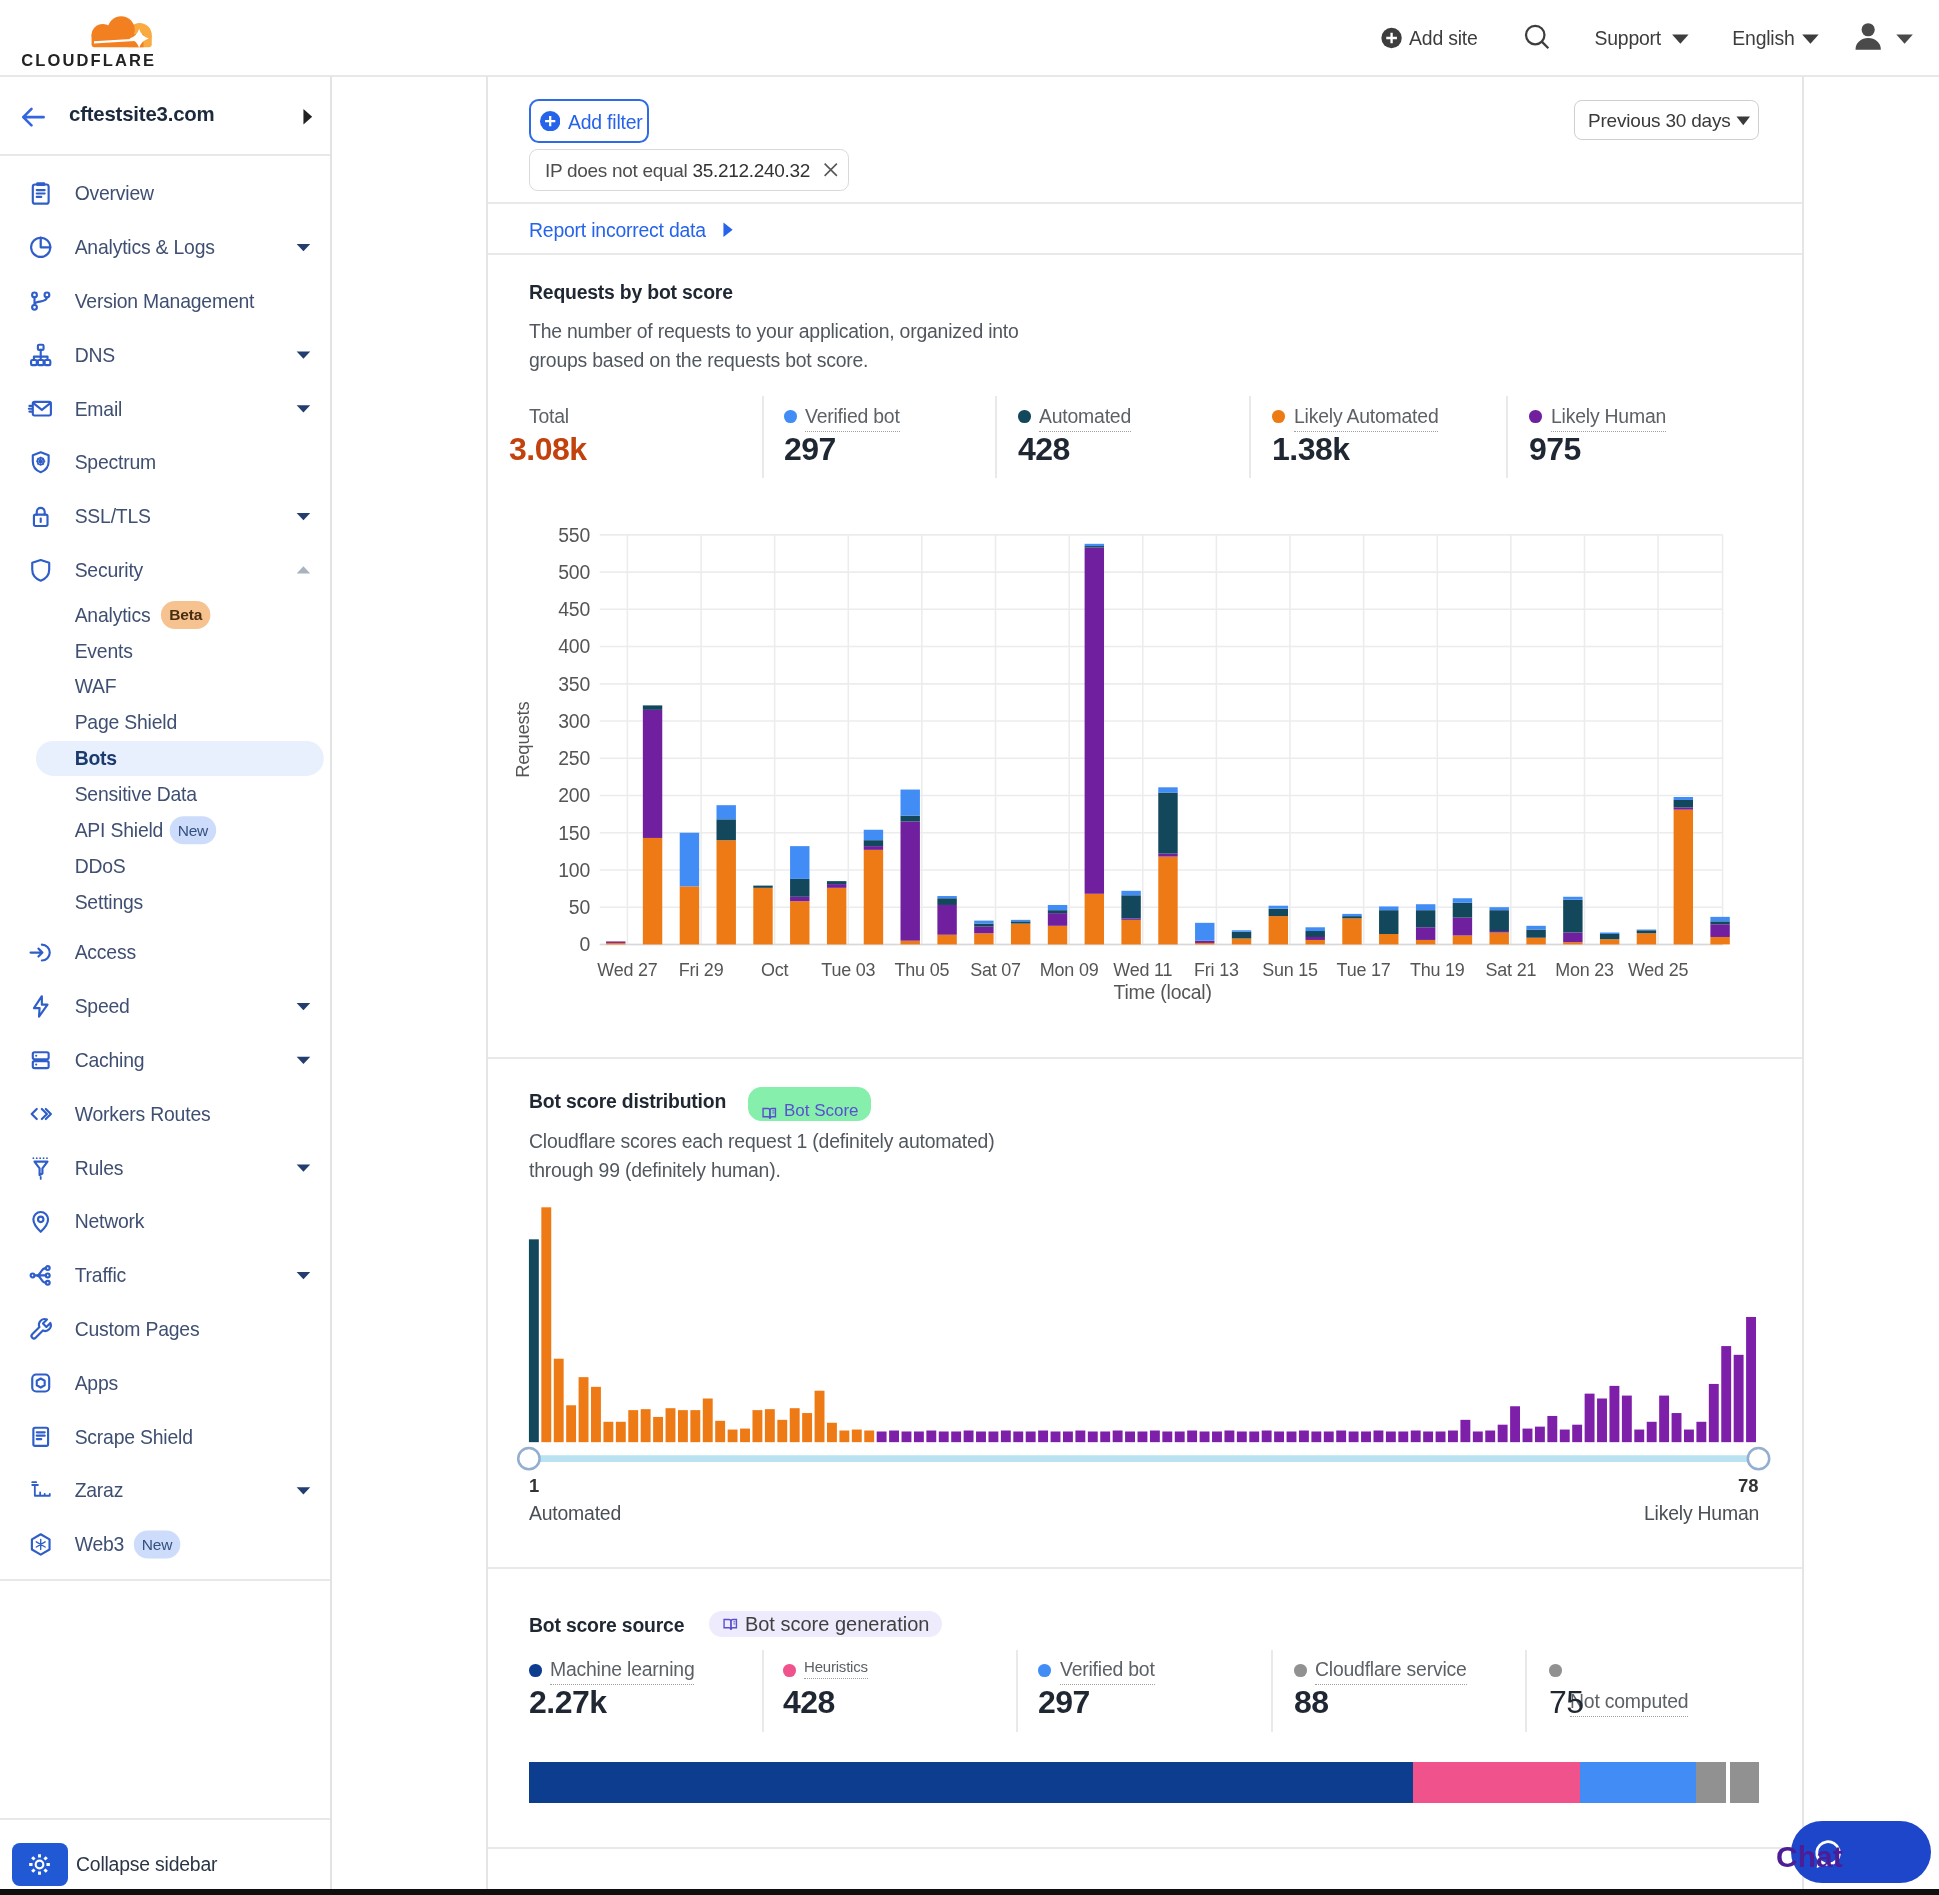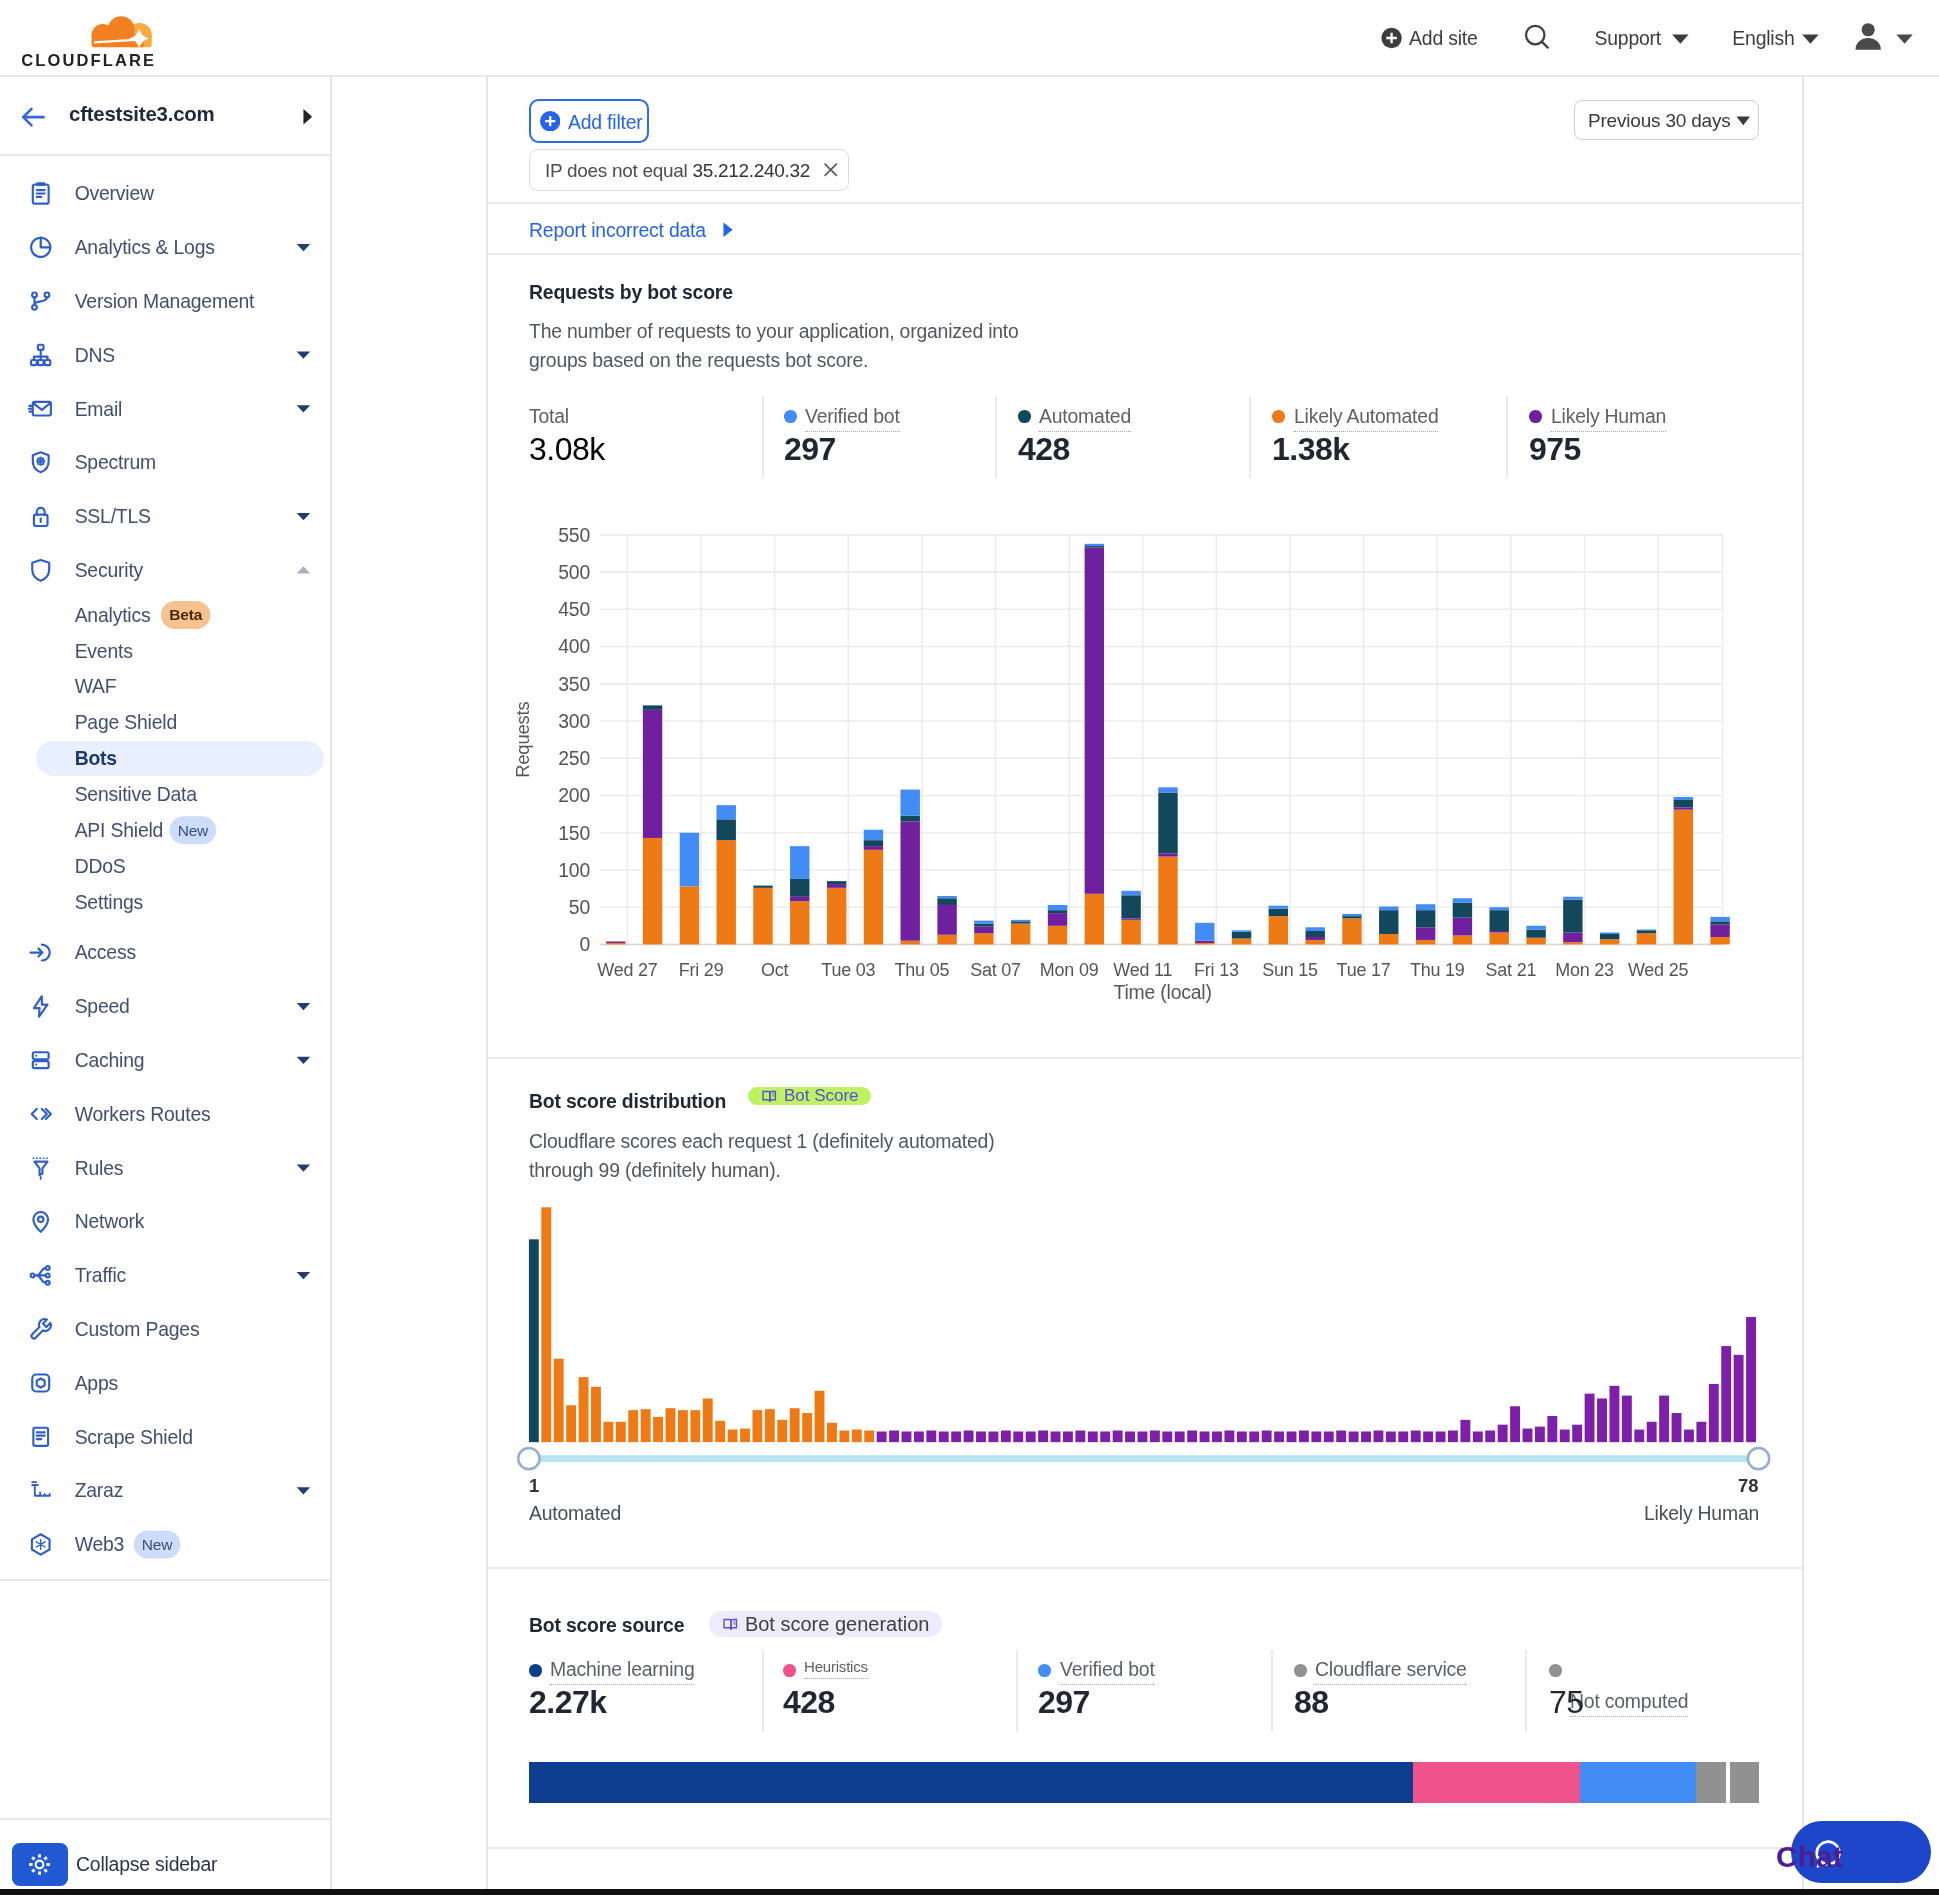--- a/index.html
+++ b/index.html
@@ -207,21 +207,21 @@
 <svg class="abs" style="left:722px;top:221px" width="12.6" height="17.5" viewBox="0 0 13 18">
     <path d="M1.5 1.5l9.5 7.5-9.5 7.5z" fill="#2563eb"></path>
   </svg>
 <div class="abs" style="left:529px;top:281px;font-size:19.4px;font-weight:bold;color:#1f2733">Requests by bot score</div>
 <div class="abs" style="left:529px;top:317px;font-size:19.4px;line-height:29px;color:#51575e">The number of requests to your application, organized into<br>groups based on the requests bot score.</div>
 <div class="abs" style="left:762px;top:396px;width:1.9px;height:82px;background:#e9e9e9"></div>
 <div class="abs" style="left:995px;top:396px;width:1.9px;height:82px;background:#e9e9e9"></div>
 <div class="abs" style="left:1249px;top:396px;width:1.9px;height:82px;background:#e9e9e9"></div>
 <div class="abs" style="left:1506px;top:396px;width:1.9px;height:82px;background:#e9e9e9"></div>
 <div class="abs" style="left:529px;top:405px;font-size:19.4px;color:#5c6166">Total</div>
-<div class="abs" style="left:529px;top:431px;font-size:32px;font-weight:normal;color:#000000;letter-spacing:-0.5px">3.08k</div>
+<div class="abs" style="left:509px;top:431px;font-size:32px;font-weight:bold;color:#c2410c;letter-spacing:-0.5px">3.08k</div>
 <div class="abs" style="left:784px;top:410px;width:12.6px;height:12.6px;border-radius:50%;background:#418df5"></div>
 <div class="abs" style="left:805px;top:405px;font-size:19.4px;color:#5c6166;border-bottom:1.9px dotted #a0a0a0;padding-bottom:2.9px;">Verified bot</div>
 <div class="abs" style="left:784px;top:431px;font-size:32px;font-weight:bold;color:#1f2733;letter-spacing:-0.5px">297</div>
 <div class="abs" style="left:1018px;top:410px;width:12.6px;height:12.6px;border-radius:50%;background:#13475c"></div>
 <div class="abs" style="left:1039px;top:405px;font-size:19.4px;color:#5c6166;border-bottom:1.9px dotted #a0a0a0;padding-bottom:2.9px;">Automated</div>
 <div class="abs" style="left:1018px;top:431px;font-size:32px;font-weight:bold;color:#1f2733;letter-spacing:-0.5px">428</div>
 <div class="abs" style="left:1272px;top:410px;width:12.6px;height:12.6px;border-radius:50%;background:#ee7a15"></div>
 <div class="abs" style="left:1294px;top:405px;font-size:19.4px;color:#5c6166;border-bottom:1.9px dotted #a0a0a0;padding-bottom:2.9px;">Likely Automated</div>
 <div class="abs" style="left:1272px;top:431px;font-size:32px;font-weight:bold;color:#1f2733;letter-spacing:-0.5px">1.38k</div>
 <div class="abs" style="left:1529px;top:410px;width:12.6px;height:12.6px;border-radius:50%;background:#70209f"></div>
@@ -387,21 +387,21 @@
     <rect x="1724.5" y="824.15" width="20.0" height="7.67" fill="#13475c"></rect>
     <rect x="1724.5" y="821.08" width="20.0" height="3.07" fill="#418df5"></rect>
     <rect x="1762.4" y="965.33" width="20.0" height="7.67" fill="#ee7a15"></rect>
     <rect x="1762.4" y="952.28" width="20.0" height="13.04" fill="#70209f"></rect>
     <rect x="1762.4" y="949.21" width="20.0" height="3.07" fill="#13475c"></rect>
     <rect x="1762.4" y="944.61" width="20.0" height="4.60" fill="#418df5"></rect>
     <text x="1198" y="1029" font-size="20" fill="#555" text-anchor="middle">Time (local)</text>
     <text x="545" y="762" font-size="19" fill="#555" text-anchor="middle" transform="rotate(-90 545 762)">Requests</text>
   </svg>
 <div class="abs" style="left:529px;top:1090px;font-size:19.4px;font-weight:bold;color:#1f2733">Bot score distribution</div>
-<div class="abs" style="left:748px;top:1087px;height:18px;background:#bef264;border-radius:13.6px;display:inline-flex;align-items:center;padding:0 12.6px;gap:6.8px">
+<div class="abs" style="left:748px;top:1087px;height:34px;background:#86efac;border-radius:13.6px;display:inline-flex;align-items:flex-end;padding:0 12.6px;gap:6.8px">
 <svg width="16.5" height="16.5" viewBox="0 0 24 24" fill="none" stroke="#5a4fd0" stroke-width="2">
       <path d="M3 5h7a3 3 0 013 3v12a3 3 0 00-3-3H3z"></path>
       <path d="M13 8a3 3 0 013-3h5v12h-5a3 3 0 00-3 3z"></path>
       <path d="M16.5 8.5h3M16.5 11.5h3" stroke-width="1.4"></path>
     </svg>
 <span style="font-size:17px;color:#5a4fd0;letter-spacing:0">Bot Score</span>
   </div>
 <div class="abs" style="left:529px;top:1127px;font-size:19.4px;line-height:29px;color:#51575e">Cloudflare scores each request 1 (definitely automated)<br>through 99 (definitely human).</div>
 <svg width="1940" height="1514" style="position:absolute;left:0;top:0" xmlns="http://www.w3.org/2000/svg" viewBox="0 0 1999 1560">
     <rect x="545.00" y="1277.0" width="10.20" height="209" fill="#13475c"></rect>

